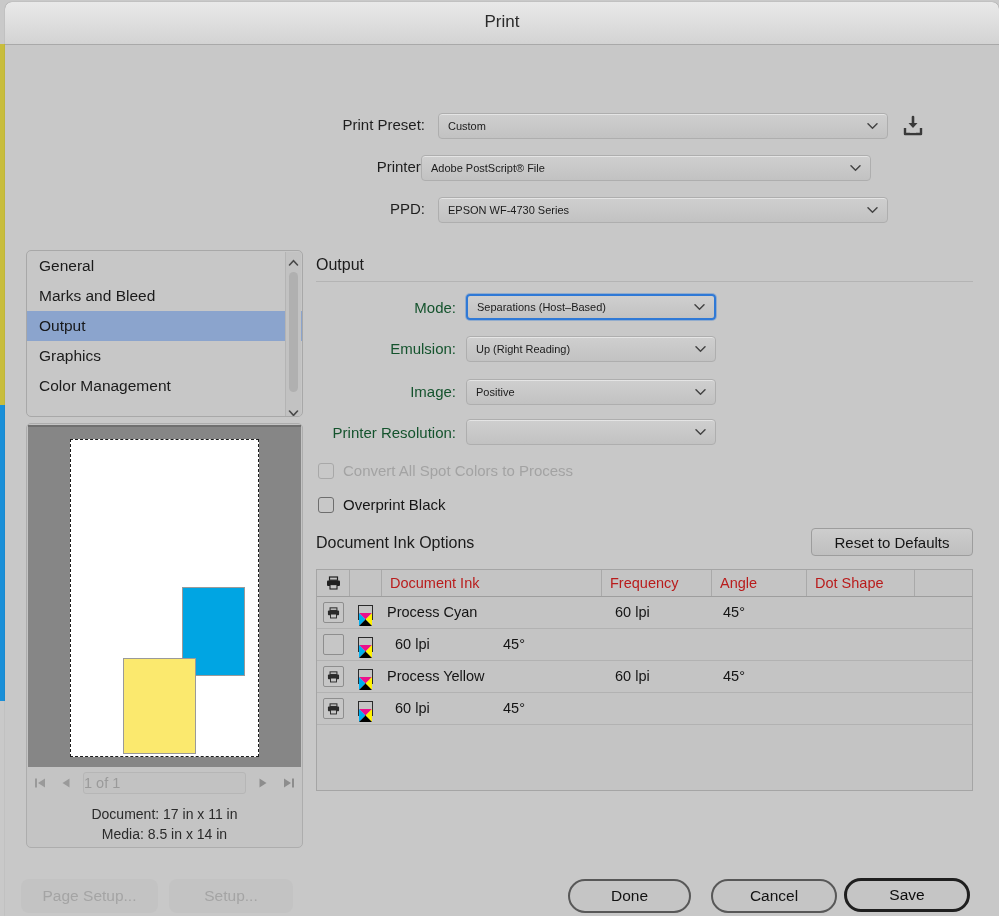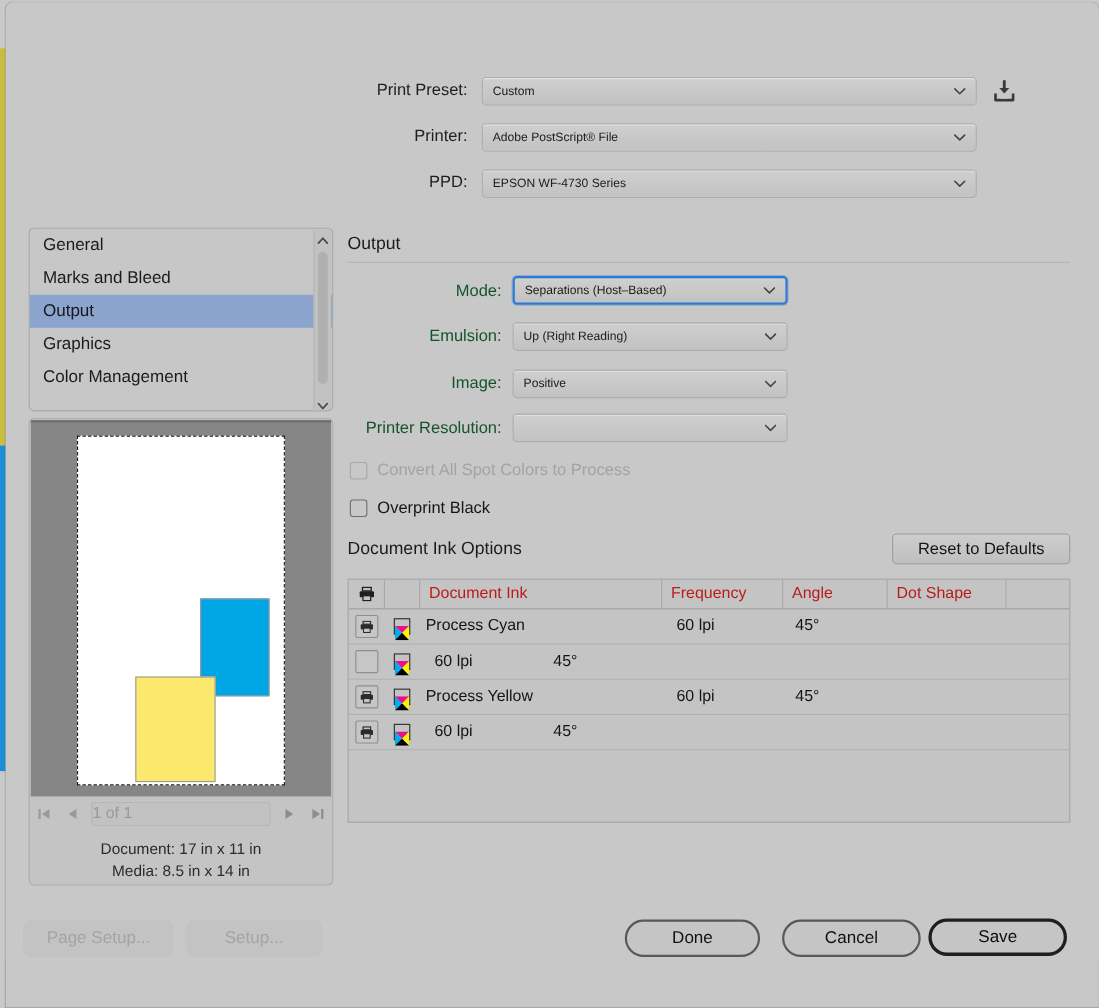--- a/index.html
+++ b/index.html
@@ -438,20 +438,23 @@
 </head>
 <body>
 
 <div id="behind-strip">
   <div class="strip-seg" id="strip-yellow"></div>
   <div class="strip-seg" id="strip-blue"></div>
 </div>
 
 <div id="print-dialog">
 
+  <div id="titlebar">
+    <div id="title-text">Print</div>
+  </div>
 
   <div id="dialog-body">
 
     <div class="top-row" style="left:200px; top:68px; width:220px;">
       <div class="top-label">Print Preset:</div>
     </div>
     <div class="combo" style="left:433px; top:68px; width:450px;">
       <span>Custom</span>
       <span class="chev">
         <svg viewBox="0 0 11 7">
@@ -464,21 +467,21 @@
         <path d="M15 4 L15 12" stroke="#3a3a3a" stroke-width="2.6" stroke-linecap="round"></path>
         <path d="M10.5 10 L15 15 L19.5 10 Z" fill="#3a3a3a"></path>
         <path d="M7 15 L7 21 L23 21 L23 15" fill="none" stroke="#3a3a3a" stroke-width="2.4" stroke-linejoin="round"></path>
         <rect x="12" y="16.5" width="6" height="3.2" fill="#c8c8c8"></rect>
       </svg>
     </div>
 
     <div class="top-row" style="left:200px; top:110px; width:220px;">
       <div class="top-label">Printer:</div>
     </div>
-    <div class="combo" style="left:433px; top:110px; width:450px;">
+    <div class="combo" style="left:416px; top:110px; width:450px;">
       <span>Adobe PostScript® File</span>
       <span class="chev">
         <svg viewBox="0 0 11 7">
             <path d="M1 1.3 L5.5 5.7 L10 1.3" fill="none" stroke="#454545" stroke-width="1.5" stroke-linecap="round"></path>
           </svg>
       </span>
     </div>
 
     <div class="top-row" style="left:200px; top:152px; width:220px;">
       <div class="top-label">PPD:</div>

